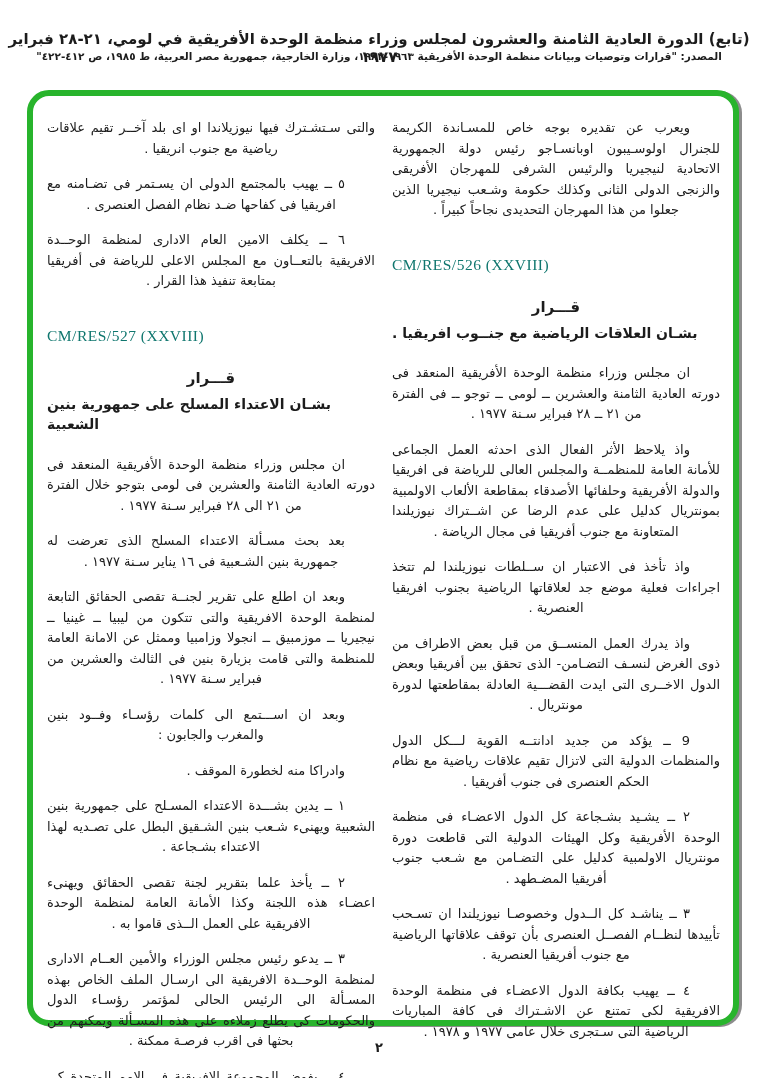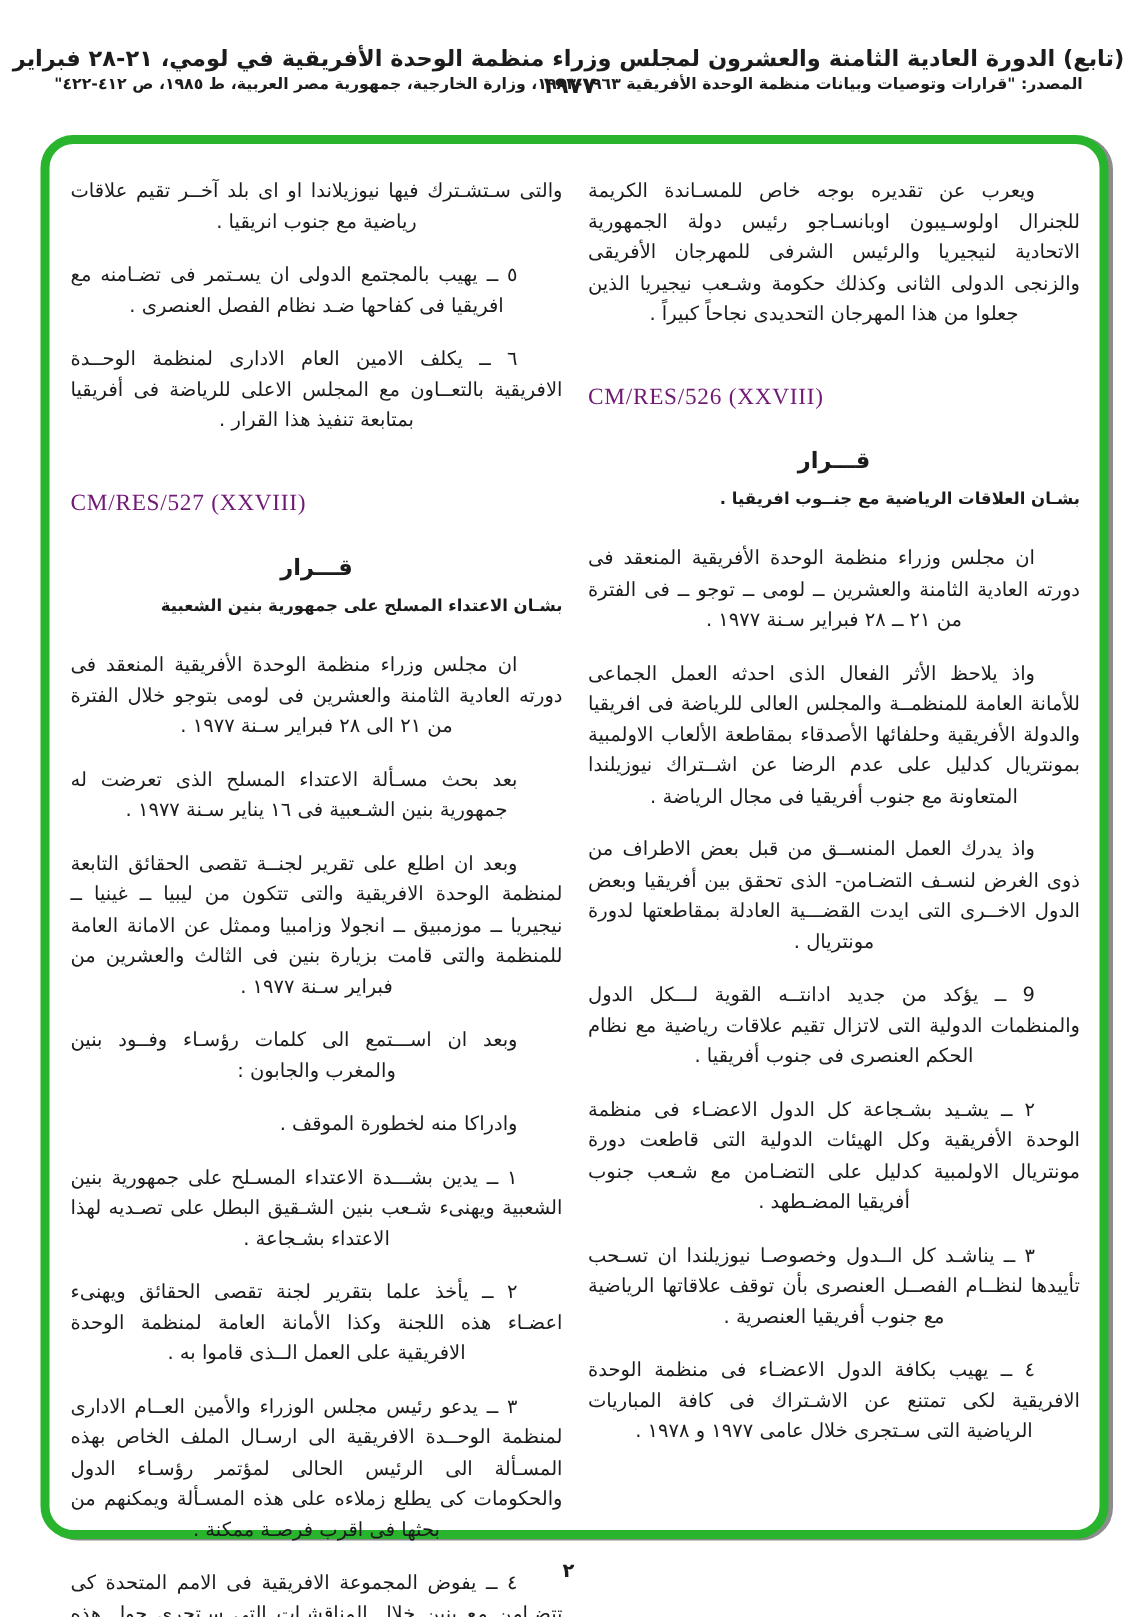--- a/index.html
+++ b/index.html
@@ -68,34 +68,34 @@
     text-align: right;
     text-align-last: auto;
     text-indent: 30px;
   }
   .blk-latin {
     direction: ltr;
     text-align: left;
     font-family: "Liberation Serif", serif;
     font-size: 15.5px;
     letter-spacing: 0.5px;
-    color: #701a75;
+    color: #0f766e;
     margin: 34px 0 22px;
   }
   .blk-title {
     text-align: center;
     font-weight: bold;
     font-size: 15px;
     letter-spacing: 1px;
     margin: 0 0 5px;
   }
   .blk-subtitle {
-    text-align: right;
+    text-align: left;
     font-weight: bold;
-    font-size: 11px;
+    font-size: 14px;
     margin: 0 0 20px;
   }
   
   .pagenum {
     position: absolute;
     left: 0; right: 0;
     top: 1040px;
     text-align: center;
     font-size: 13px;
     font-weight: bold;
@@ -108,20 +108,21 @@
 <div class="hdr hdr2">المصدر: "قرارات وتوصيات وبيانات منظمة الوحدة الأفريقية ١٩٦٣-١٩٨٣، وزارة الخارجية، جمهورية مصر العربية، ط ١٩٨٥، ص ٤١٢-٤٢٢"</div>
 
 <div class="frame">
   <div class="col col-right">
       <div class="blk blk-p">ويعرب عن تقديره بوجه خاص للمسـاندة الكريمة للجنرال اولوسـيبون اوبانسـاجو رئيس دولة الجمهورية الاتحادية لنيجيريا والرئيس الشرفى للمهرجان الأفريقى والزنجى الدولى الثانى وكذلك حكومة وشـعب نيجيريا الذين جعلوا من هذا المهرجان التحديدى نجاحاً كبيراً .</div>
       <div class="blk blk-latin" dir="ltr">CM/RES/526 (XXVIII)</div>
       <div class="blk blk-title">قـــرار</div>
       <div class="blk blk-subtitle">بشـان العلاقات الرياضية مع جنــوب افريقيا .</div>
       <div class="blk blk-p">ان مجلس وزراء منظمة الوحدة الأفريقية المنعقد فى دورته العادية الثامنة والعشرين ــ لومى ــ توجو ــ فى الفترة من ٢١ ــ ٢٨ فبراير سـنة ١٩٧٧ .</div>
       <div class="blk blk-p">واذ يلاحظ الأثر الفعال الذى احدثه العمل الجماعى للأمانة العامة للمنظمــة والمجلس العالى للرياضة فى افريقيا والدولة الأفريقية وحلفائها الأصدقاء بمقاطعة الألعاب الاولمبية بمونتريال كدليل على عدم الرضا عن اشــتراك نيوزيلندا المتعاونة مع جنوب أفريقيا فى مجال الرياضة .</div>
+      <div class="blk blk-p">واذ تأخذ فى الاعتبار ان ســلطات نيوزيلندا لم تتخذ اجراءات فعلية موضع جد لعلاقاتها الرياضية بجنوب افريقيا العنصرية .</div>
       <div class="blk blk-p">واذ يدرك العمل المنســق من قبل بعض الاطراف من ذوى الغرض لنسـف التضـامن- الذى تحقق بين أفريقيا وبعض الدول الاخــرى التى ايدت القضـــية العادلة بمقاطعتها لدورة مونتريال .</div>
       <div class="blk blk-p">9 ــ يؤكد من جديد ادانتــه القوية لـــكل الدول والمنظمات الدولية التى لاتزال تقيم علاقات رياضية مع نظام الحكم العنصرى فى جنوب أفريقيا .</div>
       <div class="blk blk-p">٢ ــ يشـيد بشـجاعة كل الدول الاعضـاء فى منظمة الوحدة الأفريقية وكل الهيئات الدولية التى قاطعت دورة مونتريال الاولمبية كدليل على التضـامن مع شـعب جنوب أفريقيا المضـطهد .</div>
       <div class="blk blk-p">٣ ــ يناشـد كل الــدول وخصوصـا نيوزيلندا ان تسـحب تأييدها لنظــام الفصــل العنصرى بأن توقف علاقاتها الرياضية مع جنوب أفريقيا العنصرية .</div>
       <div class="blk blk-p">٤ ــ يهيب بكافة الدول الاعضـاء فى منظمة الوحدة الافريقية لكى تمتنع عن الاشـتراك فى كافة المباريات الرياضية التى سـتجرى خلال عامى ١٩٧٧ و ١٩٧٨ .</div>
     </div>
   <div class="col col-left">
       <div class="blk blk-p-cont">والتى سـتشـترك فيها نيوزيلاندا او اى بلد آخــر تقيم علاقات رياضية مع جنوب انريقيا .</div>
       <div class="blk blk-p">٥ ــ يهيب بالمجتمع الدولى ان يسـتمر فى تضـامنه مع افريقيا فى كفاحها ضـد نظام الفصل العنصرى .</div>
       <div class="blk blk-p">٦ ــ يكلف الامين العام الادارى لمنظمة الوحــدة الافريقية بالتعــاون مع المجلس الاعلى للرياضة فى أفريقيا بمتابعة تنفيذ هذا القرار .</div>

